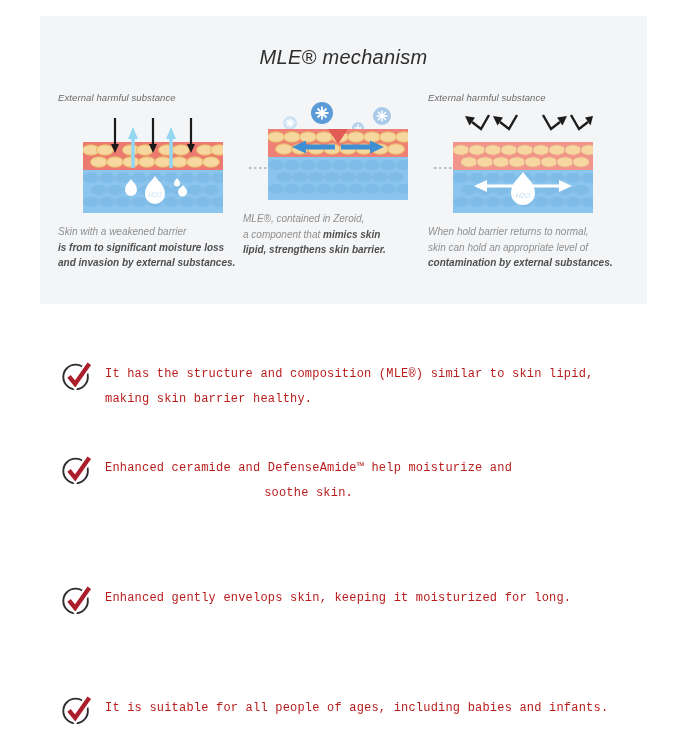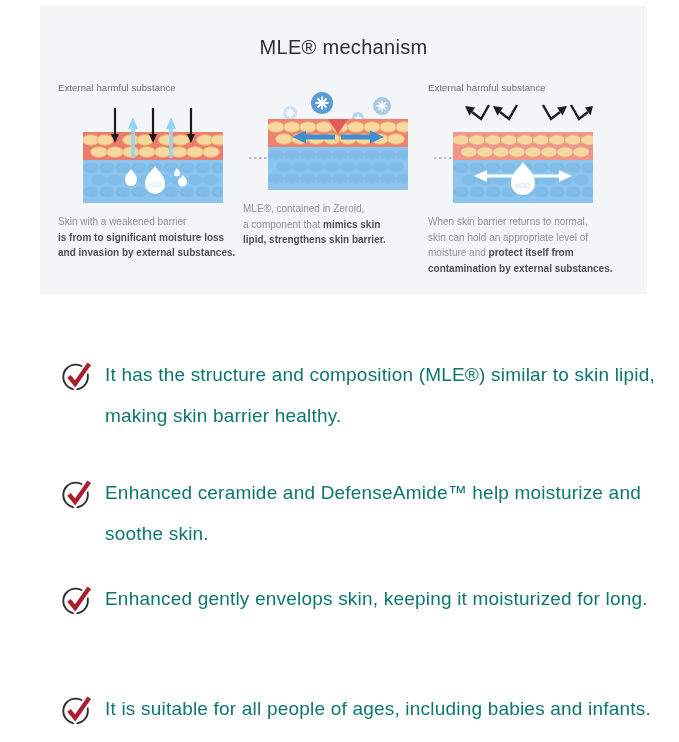--- a/index.html
+++ b/index.html
@@ -1,44 +1,44 @@
 <!DOCTYPE html>
 <html><head>
 <meta charset="utf-8">
 <style>
   html,body{margin:0;padding:0;background:#ffffff;}
   body{font-family:"Liberation Sans","DejaVu Sans",sans-serif;-webkit-font-smoothing:antialiased;}
   #page{position:relative;width:679px;height:742px;background:#ffffff;overflow:hidden;}
 
   
-  .mech-panel{position:absolute;left:40px;top:6px;width:607px;height:288px;background:#f4f5f7;}
+  .mech-panel{position:absolute;left:40px;top:16px;width:607px;height:288px;background:#f4f5f7;font-style:italic;}
   .mech-title{position:absolute;left:0;top:30px;width:100%;text-align:center;
               font-size:20px;color:#2e2e2e;letter-spacing:.3px;}
   .fig-col{position:absolute;top:76px;width:190px;}
   .fig-col.c1{left:18px;}
   .fig-col.c2{left:203px;}
   .fig-col.c3{left:388px;}
   .fig-label{font-size:9.5px;color:#6a6a6a;letter-spacing:.1px;height:13px;}
   .fig-svg{display:block;margin:5px auto 0 auto;}
   .fig-caption{margin-top:9px;font-size:10px;line-height:15.5px;color:#8f8f8f;}
   .fig-caption .seg-b{color:#4f4f4f;font-weight:700;}
   .dash-arrow{position:absolute;top:146px;}
   .dash-arrow.a1{left:208px;}
   .dash-arrow.a2{left:393px;}
 
   
   .bullet{position:absolute;left:60px;width:600px;display:flex;align-items:flex-start;}
   .bullet.b1{top:358px;}
-  .bullet.b2{top:476px;}
+  .bullet.b2{top:452px;text-align:center;}
   .bullet.b3{top:582px;}
   .bullet.b4{top:692px;text-align:center;}
   .bullet .check-wrap{flex:0 0 34px;height:34px;margin-right:11px;}
-  .bullet .b-text{padding-top:4px;font-size:19px;color:#0f766e;letter-spacing:.2px;}
+  .bullet .b-text{padding-top:4px;font-size:12px;color:#b91c1c;letter-spacing:.2px;font-family:Liberation Mono, monospace;}
   .b-text .t-line{line-height:25px;white-space:nowrap;}
-  .b-text .t-line + .t-line{margin-top:16px;}
+  .b-text .t-line + .t-line{margin-top:0;}
   .fig-caption .t-line{white-space:nowrap;}
 </style>
 </head>
 <body>
 
 <div id="page">
 
   <div class="mech-panel">
     <div class="mech-title">MLE® mechanism</div>
 
@@ -277,23 +277,22 @@
 
         <g fill="#ffffff">
           <line x1="32" y1="76" x2="108" y2="76" stroke="#ffffff" stroke-width="3"></line>
           <polygon points="34,70 34,82 21,76"></polygon>
           <polygon points="106,70 106,82 119,76"></polygon>
         </g>
         <path fill="#ffffff" d="M70,62 C74,68 82,73 82,83 A12,12 0 1 1 58,83 C58,73 66,68 70,62 Z"></path>
         <text x="70" y="88" font-size="7" fill="#bcd9ef" text-anchor="middle">H2O</text>
       </svg>
       <div class="fig-caption">
-          <div class="t-line"><span>When skin barrier returns to normal,</span></div>
+          <div class="t-line"><span>When hold barrier returns to normal,</span></div>
           <div class="t-line"><span>skin can hold an appropriate level of</span></div>
-          <div class="t-line"><span>moisture and </span><span class="seg-b">protect itself from</span></div>
           <div class="t-line"><span class="seg-b">contamination by external substances.</span></div>
         </div>
     </div>
   </div>
 
   <div class="bullet b1">
     <svg class="check-wrap" width="34" height="34" viewBox="0 0 36 36">
       <circle cx="16.5" cy="20" r="13" fill="none" stroke="#2e2e2e" stroke-width="2"></circle>
       <path d="M9.5,19.5 L16,27.5 L31,6" fill="none" stroke="#ffffff" stroke-width="9"></path>
       <path d="M9.5,19.5 L16,27.5 L31,6" fill="none" stroke="#ab1f2c" stroke-width="4.6"></path>

